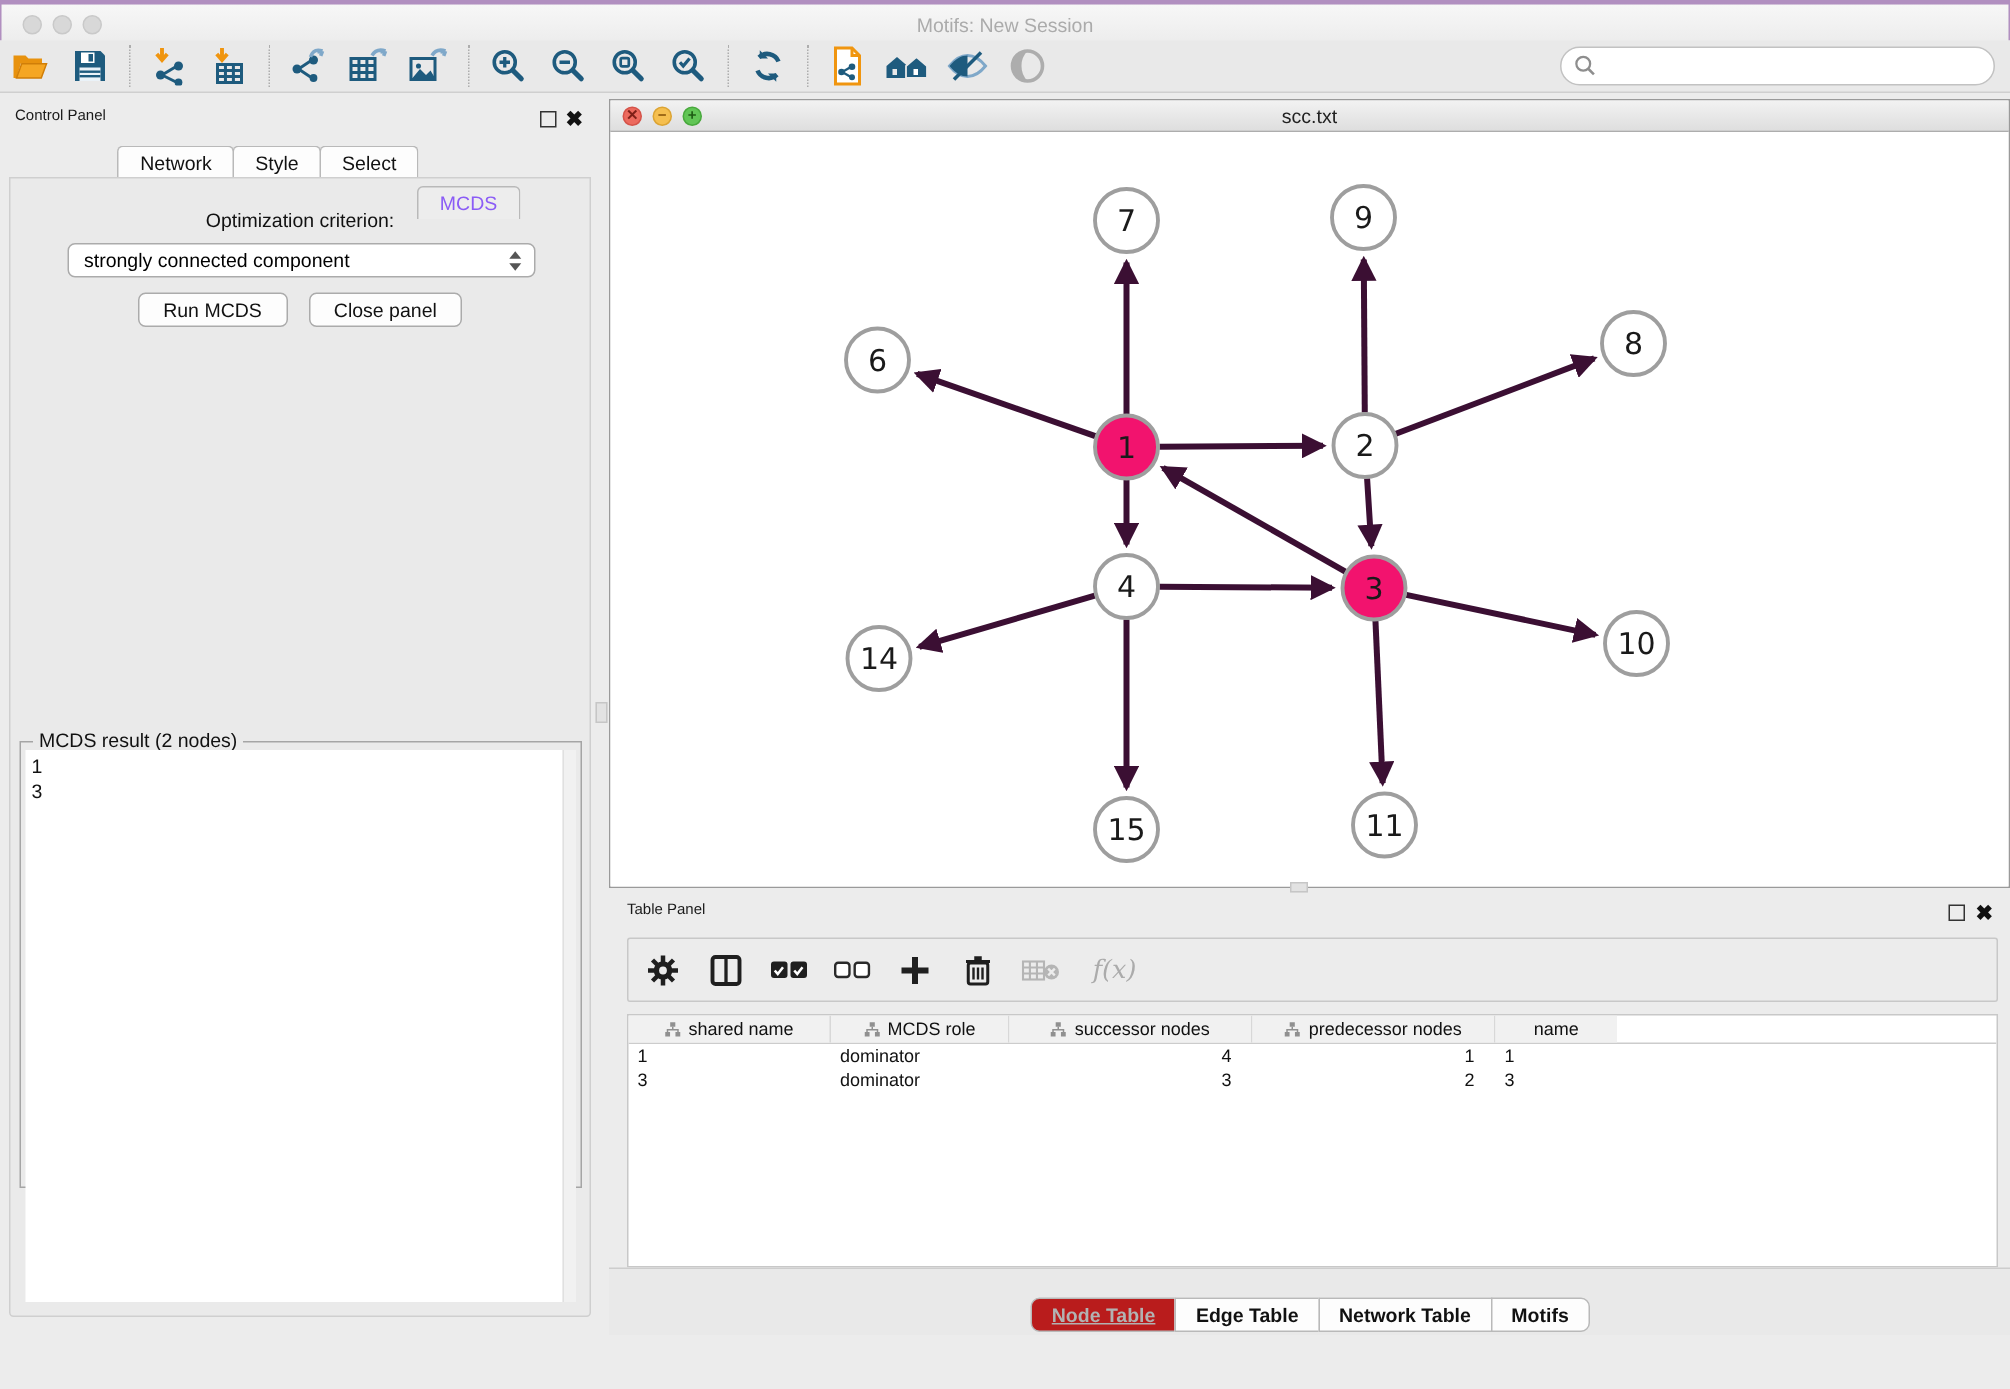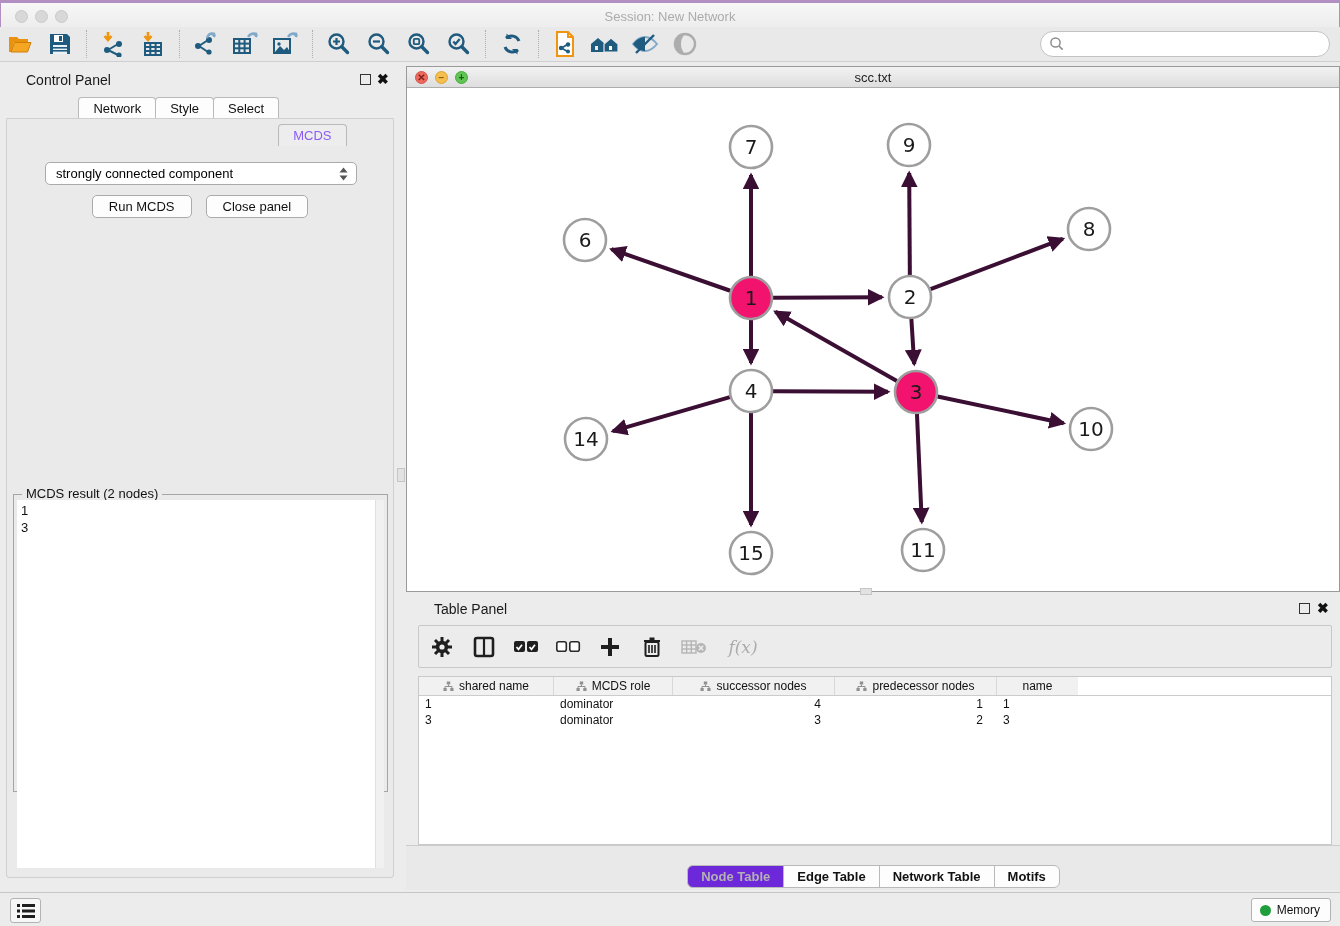--- a/index.html
+++ b/index.html
@@ -21,21 +21,21 @@
   .tb-btn { width:34px; height:30px; display:flex; align-items:center; justify-content:center; margin:0 3px; cursor:default; }
   .tb-sep { width:1px; height:28px; border-left:1px dotted #ADADAD; margin:0 6px; }
   .tb-spacer { flex:1; }
   .searchbox { width:290px; height:26px; margin-right:10px; background:#fff; border:1px solid #C2C2C2;
     border-radius:13px; display:flex; align-items:center; padding-left:8px; }
   .searchbox input { border:none; outline:none; flex:1; height:20px; font-size:13px; background:transparent; }
 
   
   .control-panel { position:absolute; left:0; top:62px; width:400px; height:830px; background:#ECECEC; }
   .panel-head { position:absolute; left:0; top:8px; width:100%; height:20px; }
-  .panel-head .ptitle { position:absolute; left:10px; top:2px; font-size:14px; color:#1a1a1a;margin-left:16px; }
+  .panel-head .ptitle { position:absolute; left:10px; top:2px; font-size:10px; color:#1a1a1a; }
   .float-ico { position:absolute; width:11px; height:11px; border:1.5px solid #333; top:4px; }
   .close-ico { position:absolute; top:1px; font-size:14px; font-weight:bold; color:#111; }
   .cp-tabs { position:absolute; left:0; top:35px; width:400px; height:22px; display:flex; justify-content:center;padding-left:24px; }
   .cp-tab { height:22px; padding:0 14px; font-size:13px; line-height:21px; background:#FDFDFD;
     border:1px solid #B9B9B9; border-bottom:none; border-radius:4px 4px 0 0; margin-right:-1px; color:#111; }
   .cp-tab.sel { background:#EDEDED; color:#8b5cf6; position:relative; z-index:2;margin-top:27px; }
   .cp-body { position:absolute; left:6px; top:56px; width:388px; height:760px; background:#EAEAEA;
     border:1px solid #CFCFCF; border-radius:0 0 3px 3px; }
   .opt-label { position:absolute; left:0; top:20px; width:100%; text-align:center; font-size:13px; color:#111; }
   .mcds-select { position:absolute; left:38px; top:43px; width:312px; height:23px; background:#fff;
@@ -81,21 +81,21 @@
   .trow { display:flex; height:16px; font-size:12px; color:#111; }
   .td { padding:1px 6px; overflow:hidden; white-space:nowrap; }
   .c0 { width:135px;align-items:center; } .c1 { width:119px; } .c2 { width:162px; } .c3 { width:162px; } .c4 { width:81px; border-right:none; }
   .num { text-align:right; padding-right:14px; }
   .tp-bottom { position:absolute; left:0; top:249px; width:934px; height:45px; background:#E9E9E9; border-top:1px solid #CDCDCD; }
   .tp-tabs { position:absolute; left:0; top:19px; width:100%; display:flex; justify-content:center; }
   .tp-tab { height:23px; padding:0 13px; font-size:13px; font-weight:bold; line-height:22px; background:#FDFDFD;
     border:1px solid #B9B9B9; margin-right:-1px; color:#111; }
   .tp-tab:first-child { border-radius:6px 0 0 6px; }
   .tp-tab:last-child { border-radius:0 6px 6px 0; }
-  .tp-tab.sel { background:#6d28d9; color:#B2B2B2; }
+  .tp-tab.sel { background:#b91c1c; color:#B2B2B2;text-decoration:underline; }
 
   
   .statusbar { position:absolute; left:0; top:892px; width:1340px; height:34px; background:#ECECEC; border-top:1px solid #C6C6C6; }
   .status-left-btn { position:absolute; left:10px; top:5px; width:31px; height:25px; background:#F7F7F7;
     border:1px solid #B3B3B3; border-radius:3px; display:flex; align-items:center; justify-content:center; }
   .memory-btn { position:absolute; right:9px; top:5px; height:24px; padding:0 10px 0 8px; background:#FDFDFD;
     border:1px solid #B3B3B3; border-radius:3px; display:flex; align-items:center; gap:6px; font-size:12px; color:#111; }
   .memory-dot { width:11px; height:11px; border-radius:50%; background:#1F9E3C; }
 
   svg text { font-family:"DejaVu Sans", sans-serif; }
@@ -104,21 +104,21 @@
 <body>
 
 <div id="app">
 
   <div class="titlebar">
     <div class="traffic-inactive">
       <span></span>
       <span></span>
       <span></span>
     </div>
-    <div class="win-title">Session: New Network</div>
+    <div class="win-title">Motifs: New Session</div>
   </div>
 
   <div class="toolbar">
     <div class="tb-btn">
       <svg width="26" height="24" viewBox="0 0 26 24">
         <path fill="#E8920E" d="M2 5h8l2 2h9v3H7L4 20H2z"></path>
         <path fill="#F5A623" stroke="#D07E08" stroke-width="1" d="M7.5 10.5h16.5L20.5 20H4z"></path>
       </svg>
     </div>
     <div class="tb-btn">
@@ -278,20 +278,21 @@
       <span class="float-ico" style="left:360px;"></span>
       <span class="close-ico" style="left:377px;">✖</span>
     </div>
     <div class="cp-tabs">
       <div class="cp-tab">Network</div>
       <div class="cp-tab">Style</div>
       <div class="cp-tab">Select</div>
       <div class="cp-tab sel">MCDS</div>
     </div>
     <div class="cp-body">
+      <div class="opt-label">Optimization criterion:</div>
       <div class="mcds-select">
         <span>strongly connected component</span>
         <span class="stepper">
           <svg width="9" height="6" viewBox="0 0 9 6">
               <path d="M0.5 5.5L4.5 0.5L8.5 5.5z" fill="#555"></path>
             </svg>
           <svg width="9" height="6" viewBox="0 0 9 6" style="margin-top:2px">
               <path d="M0.5 0.5L4.5 5.5L8.5 0.5z" fill="#555"></path>
             </svg>
         </span>
@@ -499,32 +500,14 @@
     <div class="tp-bottom">
       <div class="tp-tabs">
         <div class="tp-tab sel">Node Table</div>
         <div class="tp-tab">Edge Table</div>
         <div class="tp-tab">Network Table</div>
         <div class="tp-tab">Motifs</div>
       </div>
     </div>
   </div>
 
-  <div class="statusbar">
-    <div class="status-left-btn">
-      <svg width="18" height="14" viewBox="0 0 18 14">
-        <g fill="#1F1F1F">
-          <rect x="0" y="0" width="3" height="3"></rect>
-            <rect x="5" y="0" width="13" height="3"></rect>
-          <rect x="0" y="5.5" width="3" height="3"></rect>
-            <rect x="5" y="5.5" width="13" height="3"></rect>
-          <rect x="0" y="11" width="3" height="3"></rect>
-            <rect x="5" y="11" width="13" height="3"></rect>
-        </g>
-      </svg>
-    </div>
-    <div class="memory-btn">
-      <span class="memory-dot"></span>
-      <span>Memory</span>
-    </div>
-  </div>
 
 </div>
 
 </body></html>

